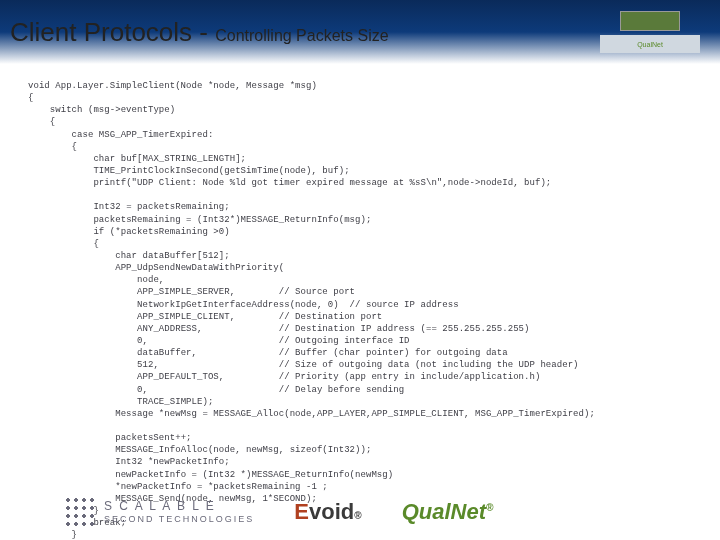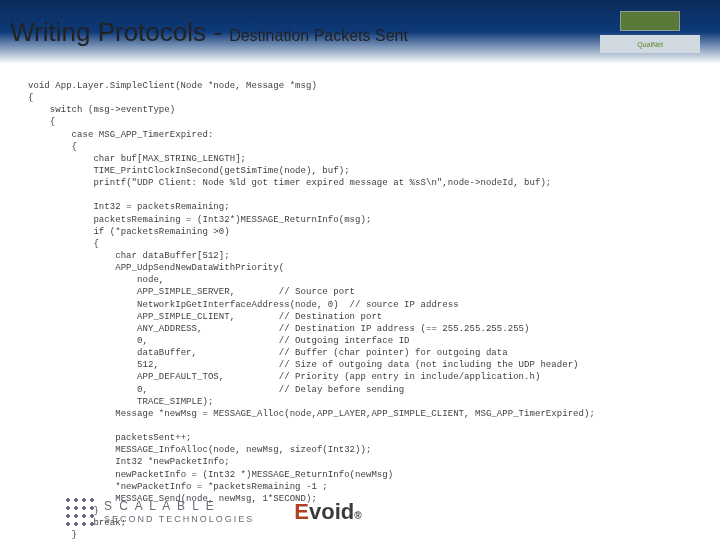--- a/index.html
+++ b/index.html
@@ -23,21 +23,21 @@
   .exata .e { color: #b04020; }
   .exata sup { font-size: 10px; }
   .qualnet { font-size: 22px; font-weight: bold; font-style: italic; color: #5a8a2a; }
   .qualnet sup { font-size: 10px; color: #5a8a2a; }
 </style>
 </head>
 <body>
 
 <div class="header">
   <div class="header-title">
-    <span class="main">Writing Protocols - </span><span class="sub">Destination Packets Sent</span>
+    <span class="main">Client Protocols - </span><span class="sub">Controlling Packets Size</span>
   </div>
   <div class="header-right">
     <div class="thumb"></div>
     <div class="thumb2">
       <span>QualNet</span>
     </div>
   </div>
 </div>
 
 <div class="content">
@@ -90,13 +90,16 @@
     <div class="scalable-text">
       <span class="l1">S C A L A B L E</span>
       <span>SECOND TECHNOLOGIES</span>
     </div>
   </div>
   <div class="exata">
     <span class="e">E</span>
       <span>void</span>
       <sup>®</sup>
   </div>
+  <div class="qualnet">
+    <span>QualNet</span><sup>®</sup>
+  </div>
 </div>
 
 </body></html>

